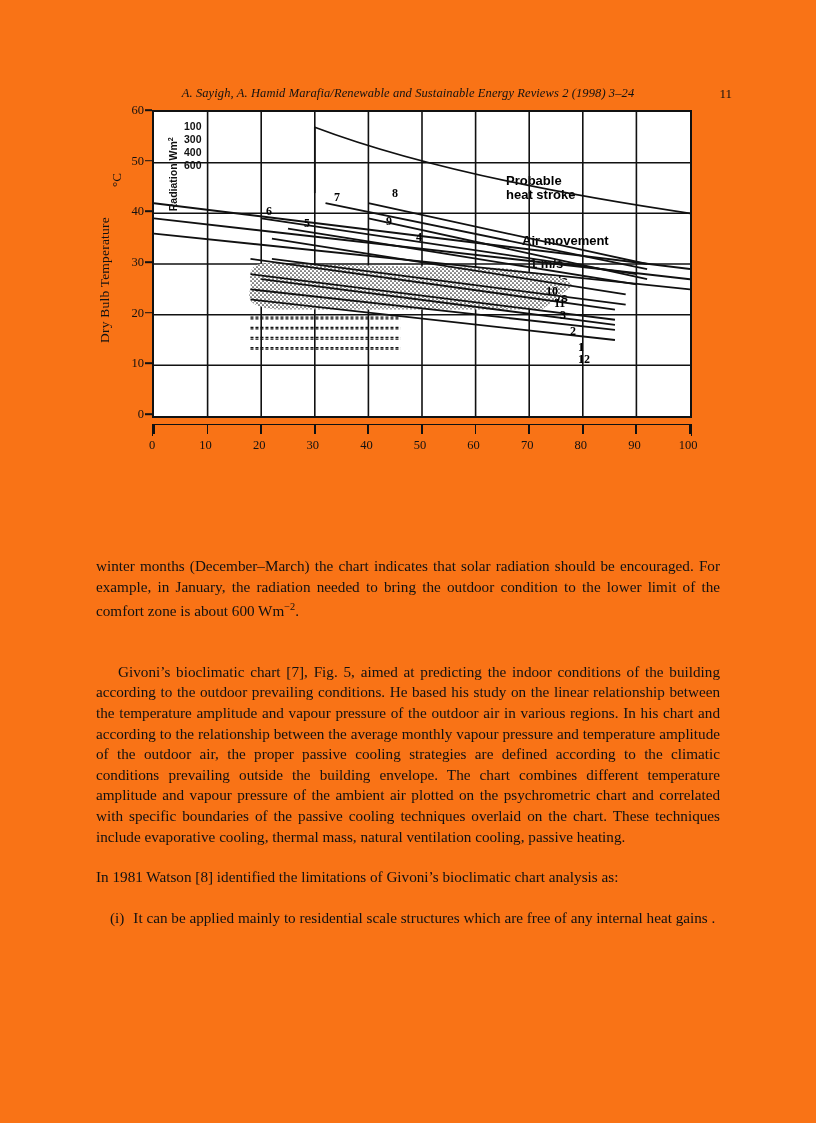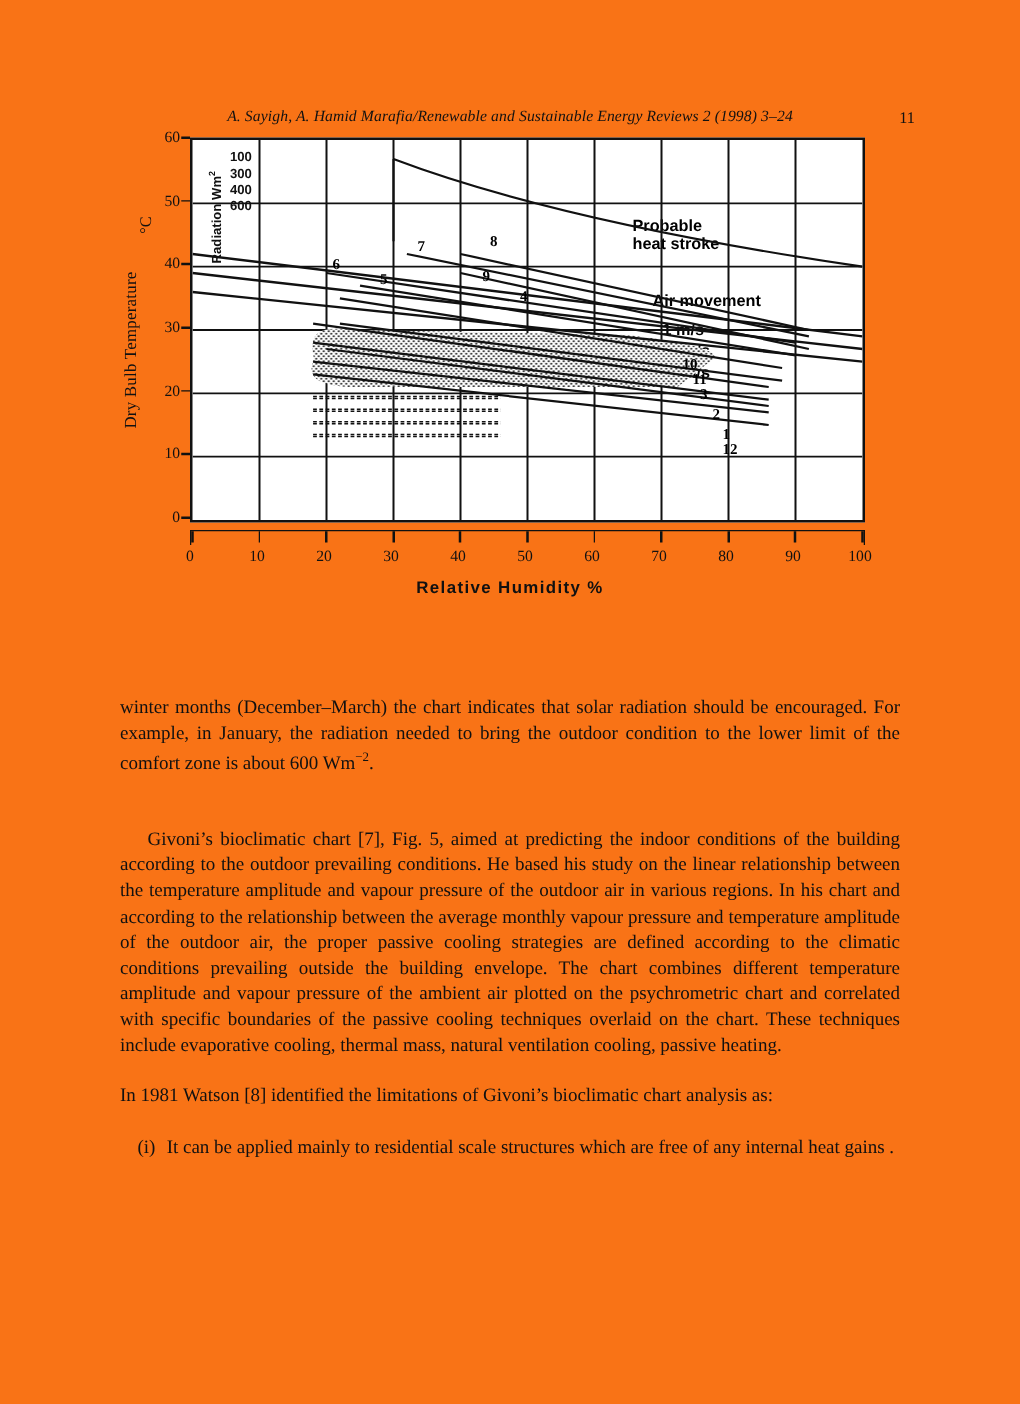--- a/index.html
+++ b/index.html
@@ -272,21 +272,20 @@
           <div class="xtick" style="left: 214.4px;">40</div>
           <div class="xtick" style="left: 268px;">50</div>
           <div class="xtick" style="left: 321.6px;">60</div>
           <div class="xtick" style="left: 375.2px;">70</div>
           <div class="xtick" style="left: 428.8px;">80</div>
           <div class="xtick" style="left: 482.4px; text-align: right;">90</div>
           <div class="xtick" style="left: 536px;">100</div>
         </div>
     </div>
 
-    <div class="xaxis-title">Relative Humidity %</div>
   </div>
 
   <div class="body">
     <p><span>winter months (December–March) the chart indicates that solar radiation should be encouraged. For example, in January, the radiation needed to bring the outdoor condition to the lower limit of the comfort zone is about 600 Wm</span><sup>−2</sup><span>.</span></p>
 
     <div class="p-gap"></div>
 
 
     <div class="p-gap"></div>
 

